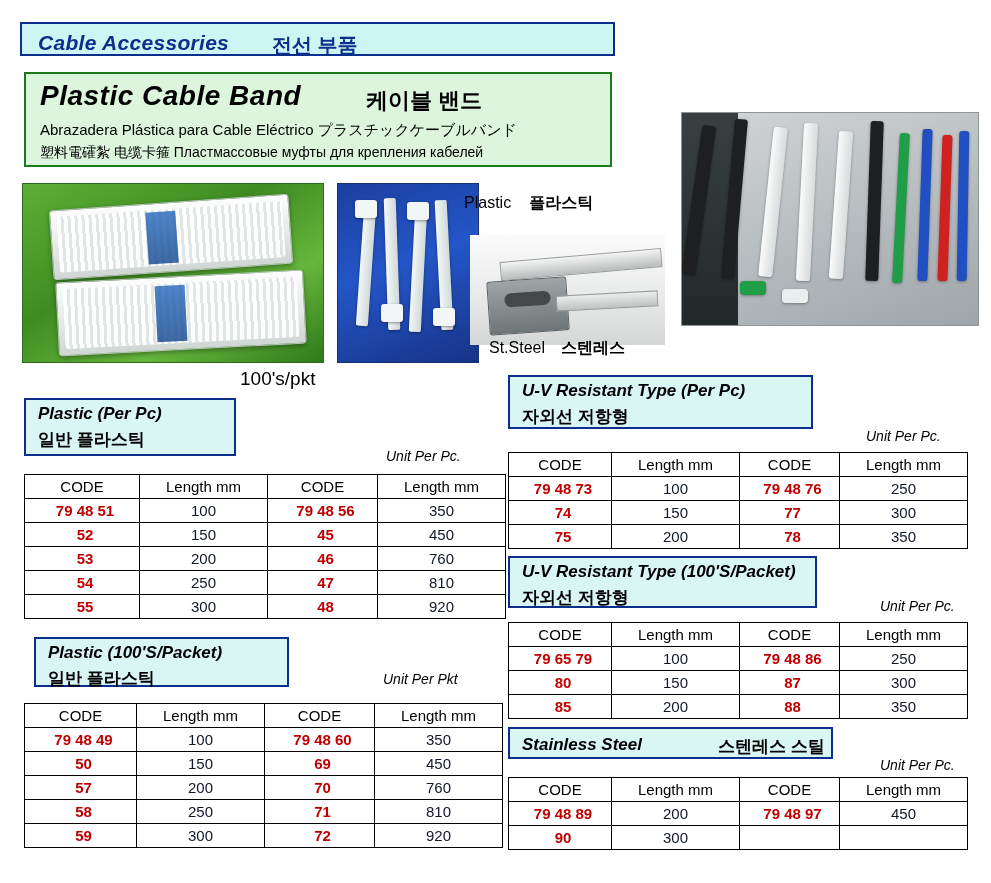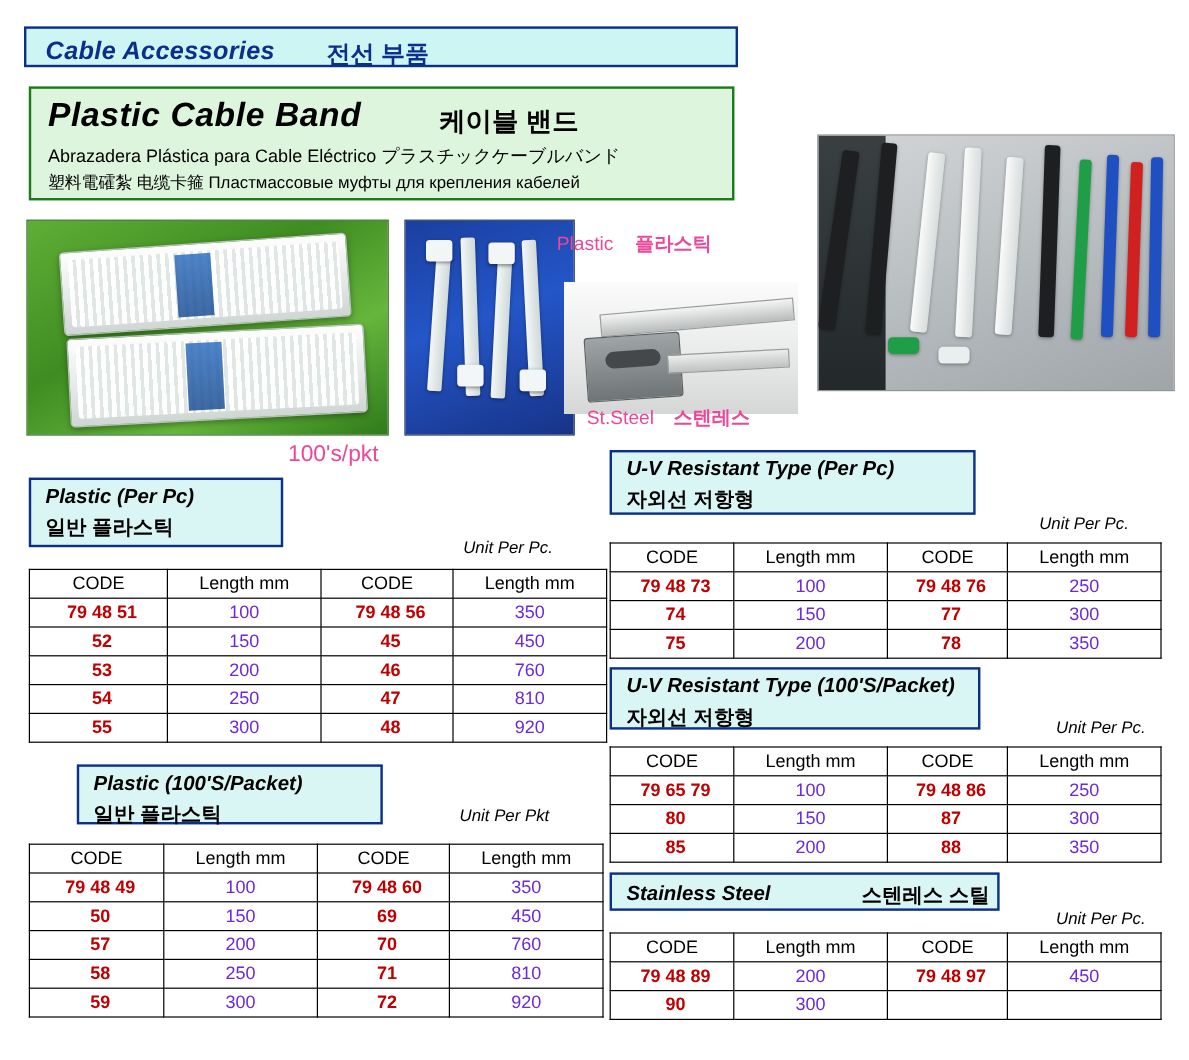--- a/index.html
+++ b/index.html
@@ -137,21 +137,21 @@
     border:1px solid #8f9497;
   }
   #photo-colors .ct{
     position:absolute;border-radius:3px;box-shadow:0 1px 3px rgba(0,0,0,.35);
   }
   #photo-colors .bg-dark{
     position:absolute;left:0;top:0;width:56px;height:212px;
     background:linear-gradient(180deg,#3a3f42,#23282b);
   }
 
-  .caption{position:absolute;font-size:15px;color:#ec4899;}
+  .caption{position:absolute;font-size:15px;color:#000000;}
   #cap-plastic{left:464px;top:193px;font-size:16px;}
   #cap-plastic .kr{margin-left:18px;font-weight:bold;}
   #cap-steel{left:489px;top:338px;font-size:16px;}
   #cap-steel .kr{margin-left:16px;font-weight:bold;}
   #cap-pkt{left:240px;top:368px;font-size:19px;}
 
   
   .sect{
     position:absolute;background:#d9f6f5;border:2px solid #0b2f8a;
     box-sizing:border-box;
@@ -160,21 +160,21 @@
     position:absolute;left:12px;top:4px;
     font-size:17px;font-weight:bold;font-style:italic;color:#000;
   }
   .sect .kr{
     position:absolute;left:12px;top:28px;
     font-size:17px;font-weight:bold;color:#000;
   }
   .sect.one-line .en{top:6px;}
 
   #sect-plastic-pc{left:24px;top:398px;width:212px;height:58px;}
-  #sect-plastic-pkt{left:34px;top:637px;width:255px;height:50px;margin-left:30px;}
+  #sect-plastic-pkt{left:34px;top:637px;width:255px;height:50px;}
   #sect-uv-pc{left:508px;top:375px;width:305px;height:54px;}
   #sect-uv-pkt{left:508px;top:556px;width:309px;height:52px;}
   #sect-ss{left:508px;top:727px;width:325px;height:32px;}
 
   .unit{
     position:absolute;font-size:14px;color:#000;font-style:italic;
   }
   #unit-1{left:386px;top:448px;}
   #unit-2{left:383px;top:671px;}
   #unit-3{left:866px;top:428px;}
@@ -188,21 +188,21 @@
   }
   table.spec th, table.spec td{
     border:1px solid #000;
     text-align:center;
     padding:2px 4px;
     height:24px;
     box-sizing:border-box;
   }
   table.spec th{font-weight:normal;font-size:15px;}
   table.spec td.code{font-weight:bold;color:#c00000;padding-left:10px;}
-  table.spec td.len{color:#6d28d9;}
+  table.spec td.len{color:#0f172a;}
 
   #tbl-plastic-pc{left:24px;top:474px;}
   #tbl-plastic-pc th:nth-child(1),#tbl-plastic-pc td:nth-child(1){width:115px;}
   #tbl-plastic-pc th:nth-child(2),#tbl-plastic-pc td:nth-child(2){width:128px;}
   #tbl-plastic-pc th:nth-child(3),#tbl-plastic-pc td:nth-child(3){width:110px;}
   #tbl-plastic-pc th:nth-child(4),#tbl-plastic-pc td:nth-child(4){width:128px;}
 
   #tbl-plastic-pkt{left:24px;top:703px;}
   #tbl-plastic-pkt th:nth-child(1),#tbl-plastic-pkt td:nth-child(1){width:112px;}
   #tbl-plastic-pkt th:nth-child(2),#tbl-plastic-pkt td:nth-child(2){width:128px;}

